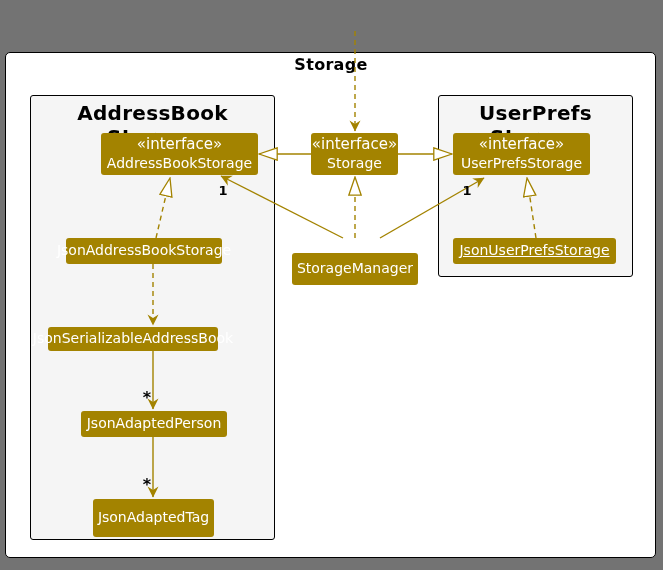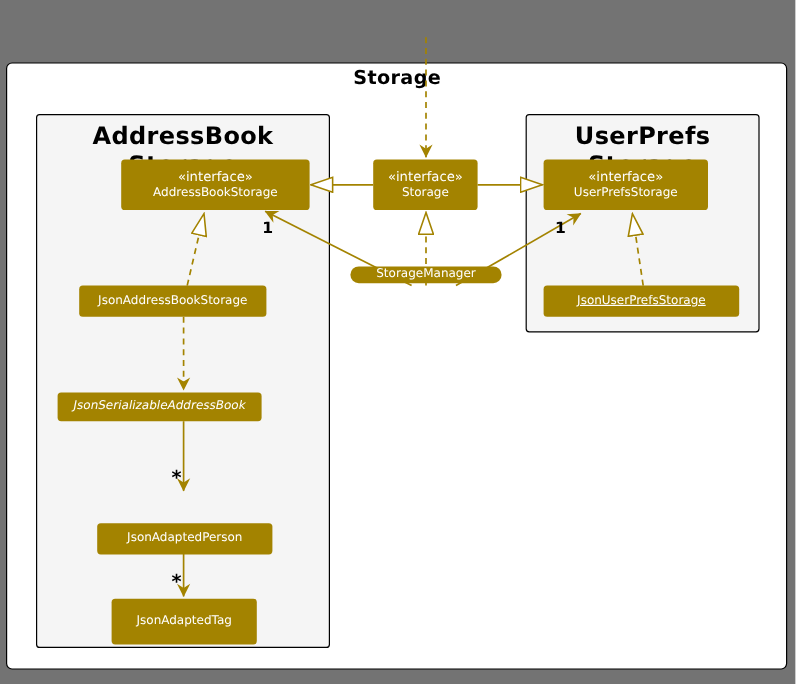--- a/index.html
+++ b/index.html
@@ -23,30 +23,30 @@
   .pkg-title{
     text-align:center;font-size:20px;font-weight:bold;color:#000000;
     padding-top:5px;letter-spacing:0.3px;
   }
   .svg-layer{position:absolute;left:0;top:0;width:663px;height:570px;pointer-events:none;}
   .ubox{
     position:absolute;background:#A38300;color:#FFFFFF;border-radius:3px;
     display:flex;flex-direction:column;align-items:center;justify-content:center;
     text-align:center;line-height:1.28;
   }
-  .stereo{font-size:11px;}
-  .cname{font-size:10px;}
+  .stereo{font-size:15px;}
+  .cname{font-size:14px;}
   .b-abs-iface{left:101px;top:133px;width:157px;height:42px;}
   .b-storage-iface{left:311px;top:133px;width:87px;height:42px;}
   .b-ups-iface{left:453px;top:133px;width:137px;height:42px;}
   .b-json-abs{left:66px;top:238px;width:156px;height:26px;}
-  .b-storage-manager{left:292px;top:222px;width:126px;height:14px;border-radius:12px;}
+  .b-storage-manager{left:292px;top:253px;width:126px;height:32px;}
   .b-json-ups{left:453px;top:238px;width:163px;height:26px;text-decoration:underline;}
-  .b-json-serializable{left:48px;top:327px;width:170px;height:24px;font-style:italic;}
-  .b-json-person{left:81px;top:411px;width:146px;height:26px;margin-top:25px;}
+  .b-json-serializable{left:48px;top:327px;width:170px;height:24px;}
+  .b-json-person{left:81px;top:411px;width:146px;height:26px;}
   .b-json-tag{left:93px;top:499px;width:121px;height:38px;}
   .mult{
     position:absolute;width:16px;text-align:center;color:#000000;
     font-size:13px;font-weight:bold;
   }
   .m-left1{left:215px;top:183px;}
   .m-right1{left:459px;top:183px;}
   .star{font-size:16px;font-weight:bold;}
   .m-star1{left:139px;top:388px;}
   .m-star2{left:139px;top:475px;}

